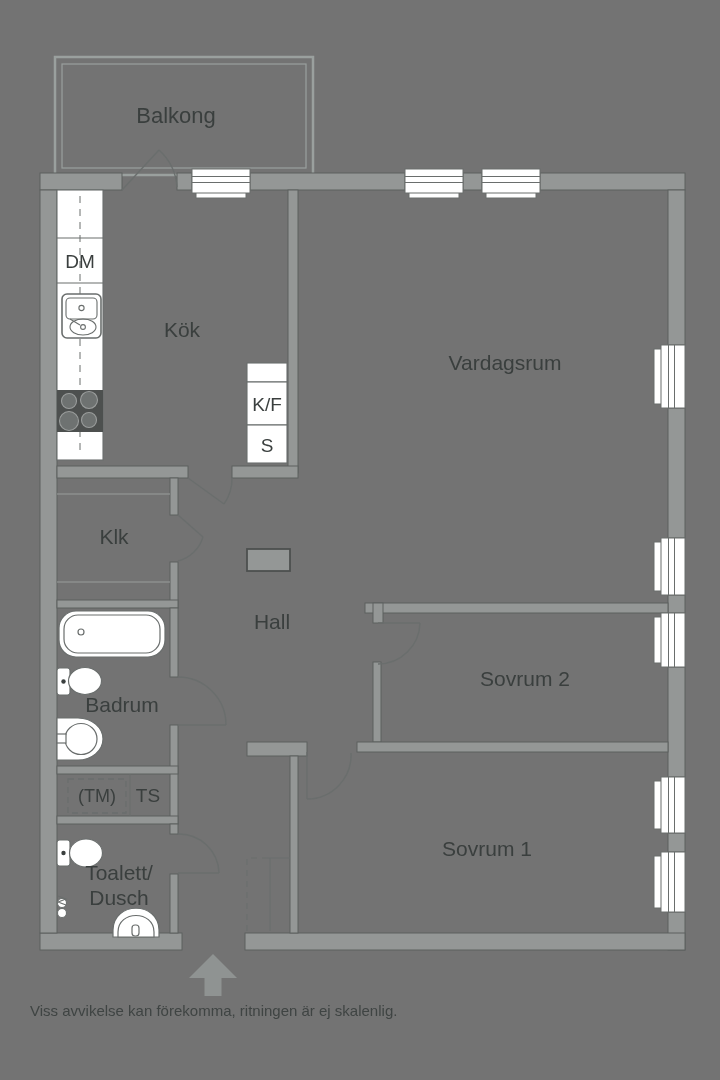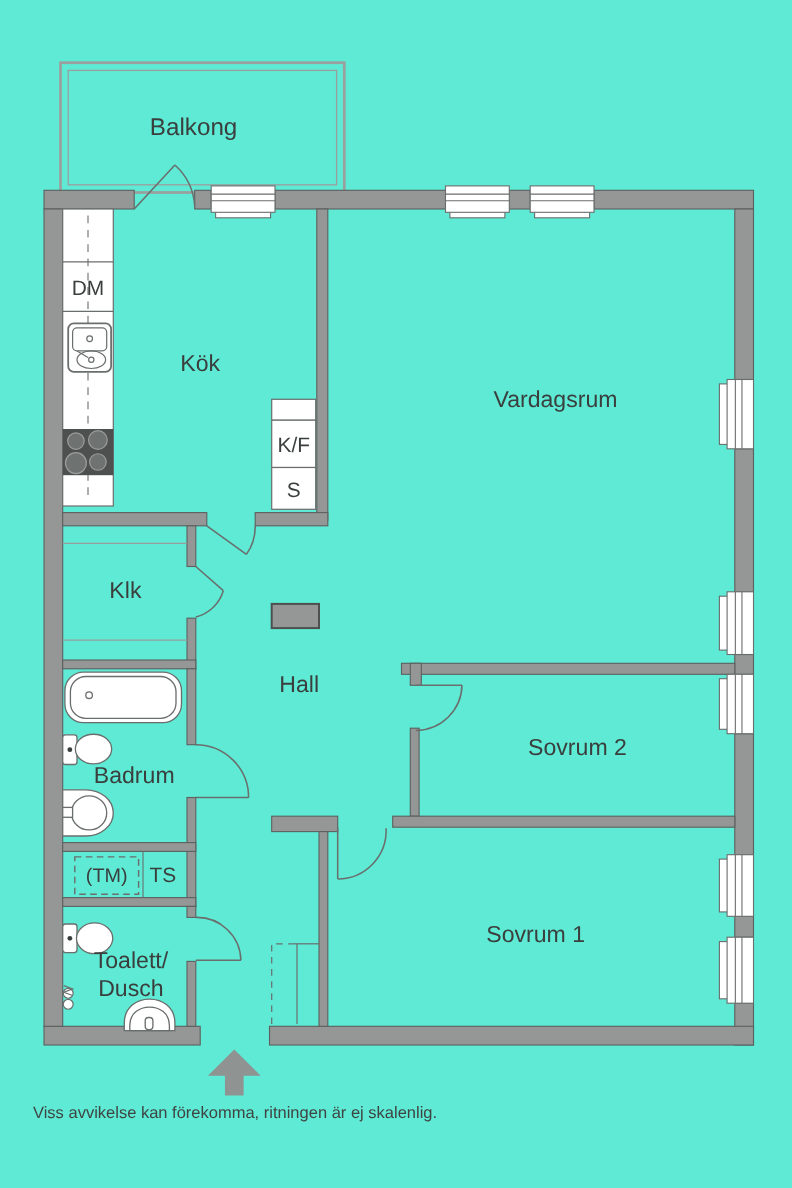--- a/index.html
+++ b/index.html
@@ -1,16 +1,16 @@
 <!DOCTYPE html>
 <html><head>
 <meta charset="utf-8">
 <style>
   html,body{margin:0;padding:0;background:#ffffff;}
-  .page{width:720px;height:1080px;position:relative;background:#5eead4;overflow:hidden;}
+  .page{width:720px;height:1080px;position:relative;background:#737373;overflow:hidden;}
   svg{display:block;}
   text{font-family:"Liberation Sans","DejaVu Sans",sans-serif;fill:#3a3f3e;}
   .room-label{font-size:21px;}
   .big-label{font-size:22px;}
   .small-label{font-size:19px;}
   .tiny-label{font-size:18px;}
   .footer-label{font-size:15px;fill:#3f4443;}
 </style>
 </head>
 <body>

